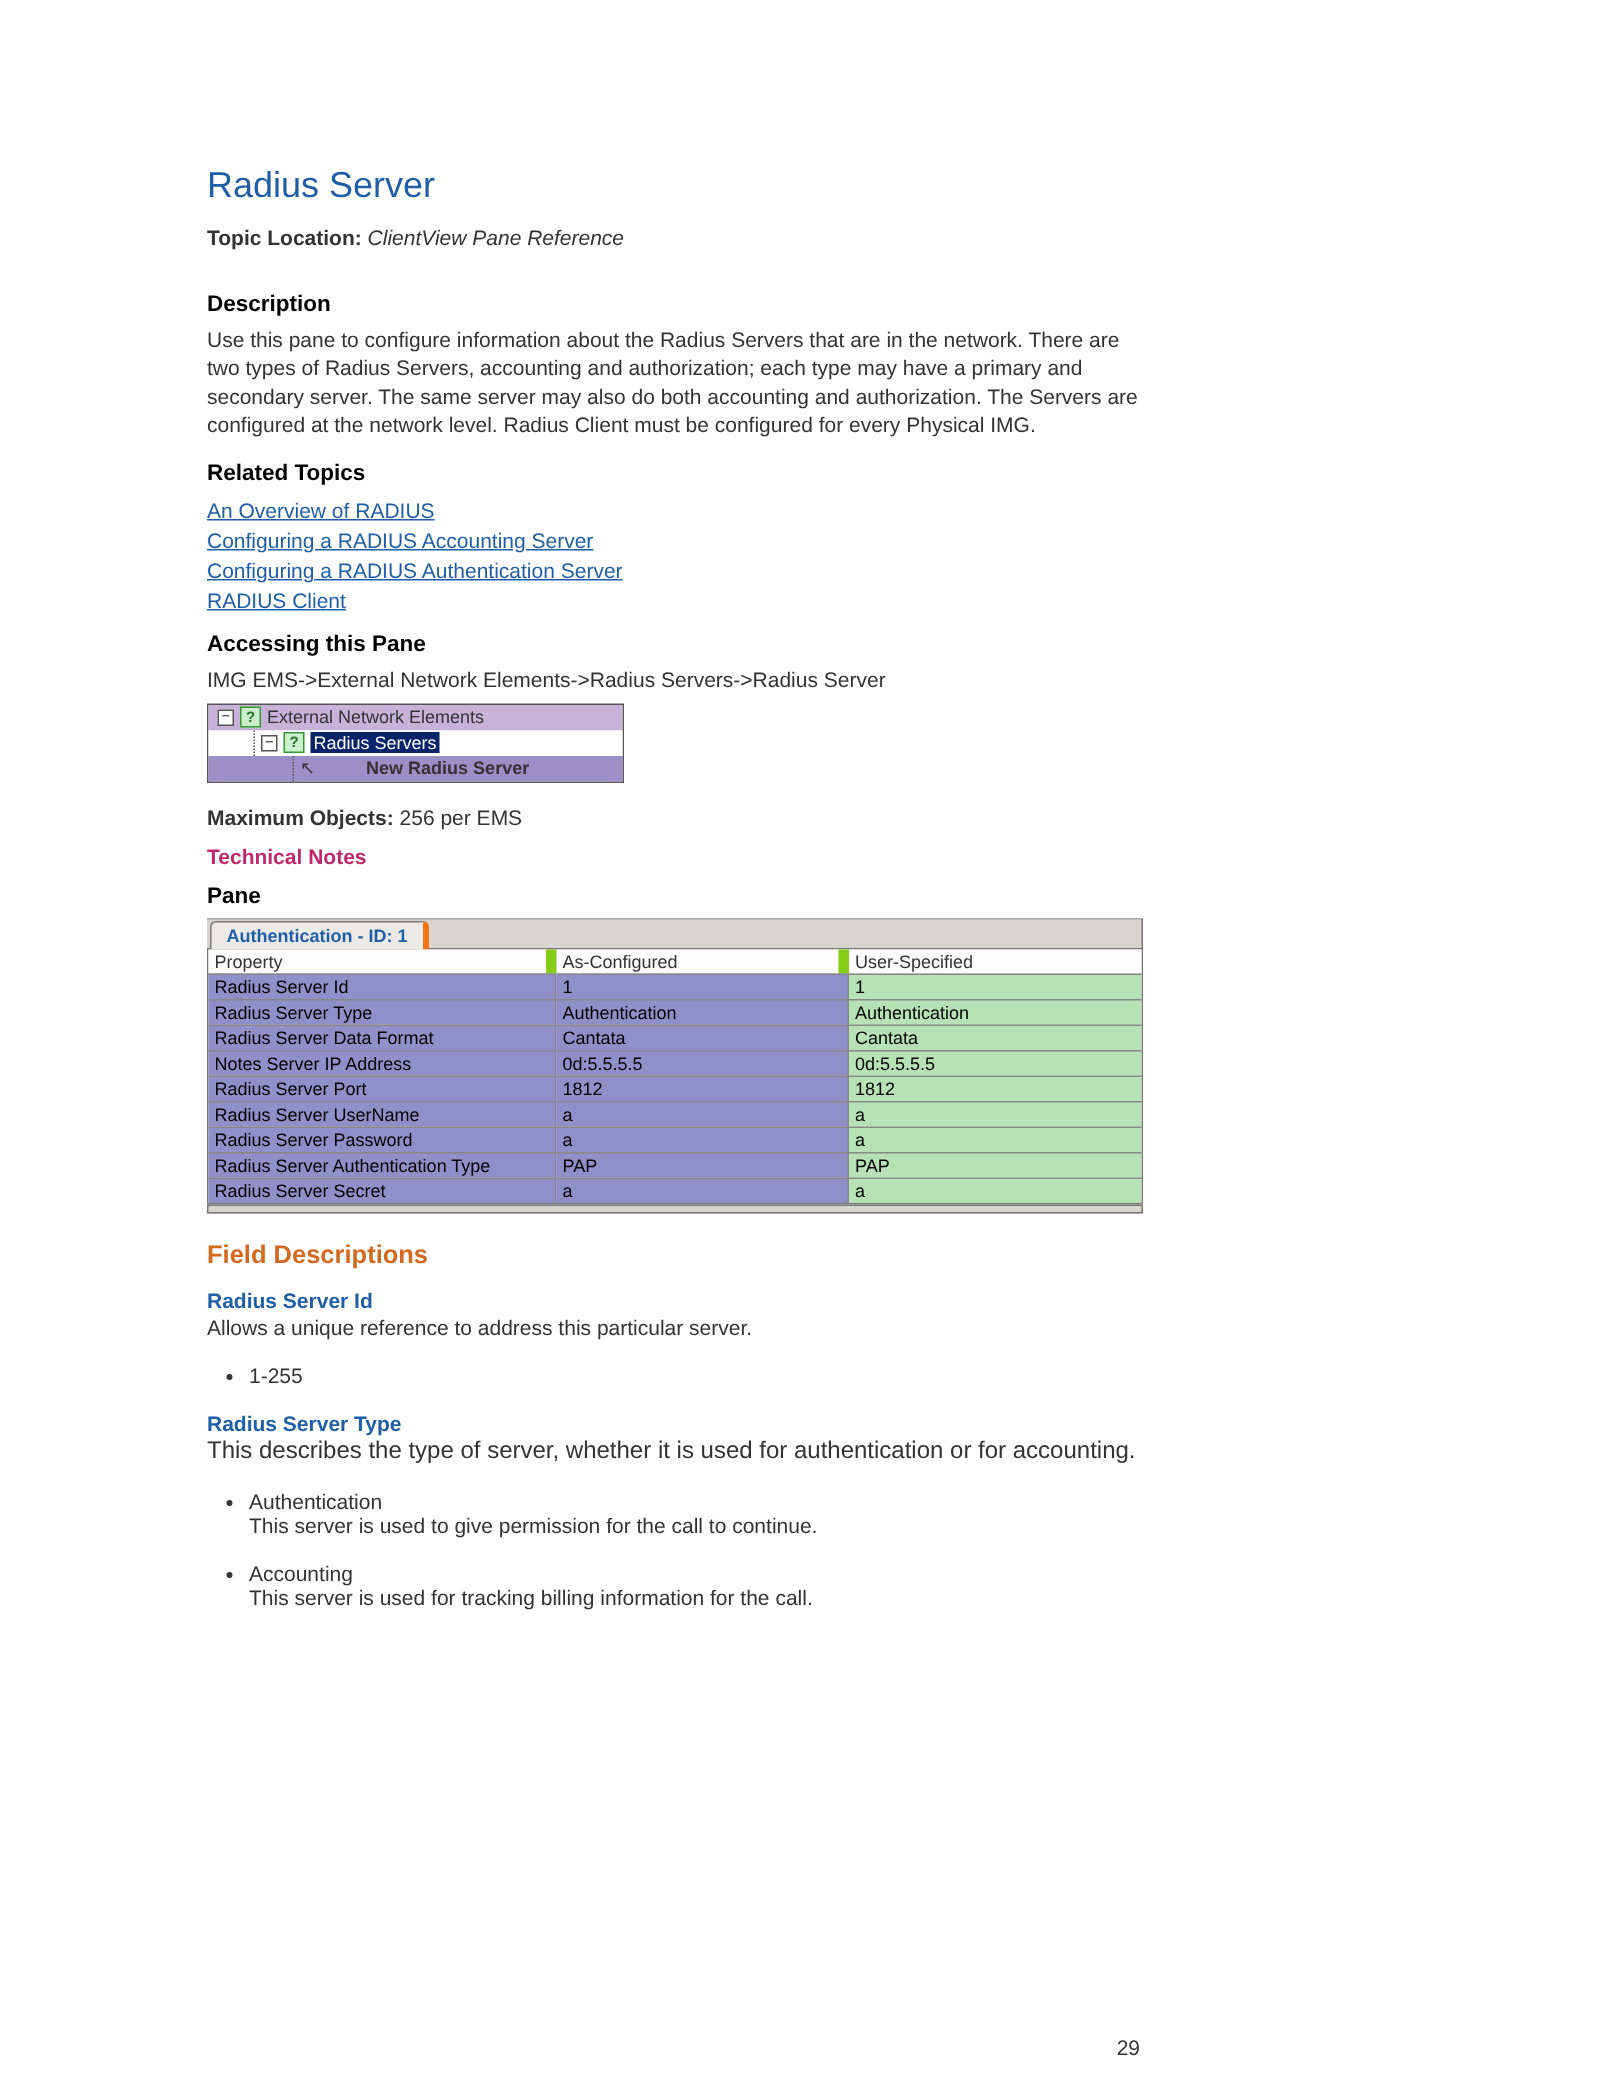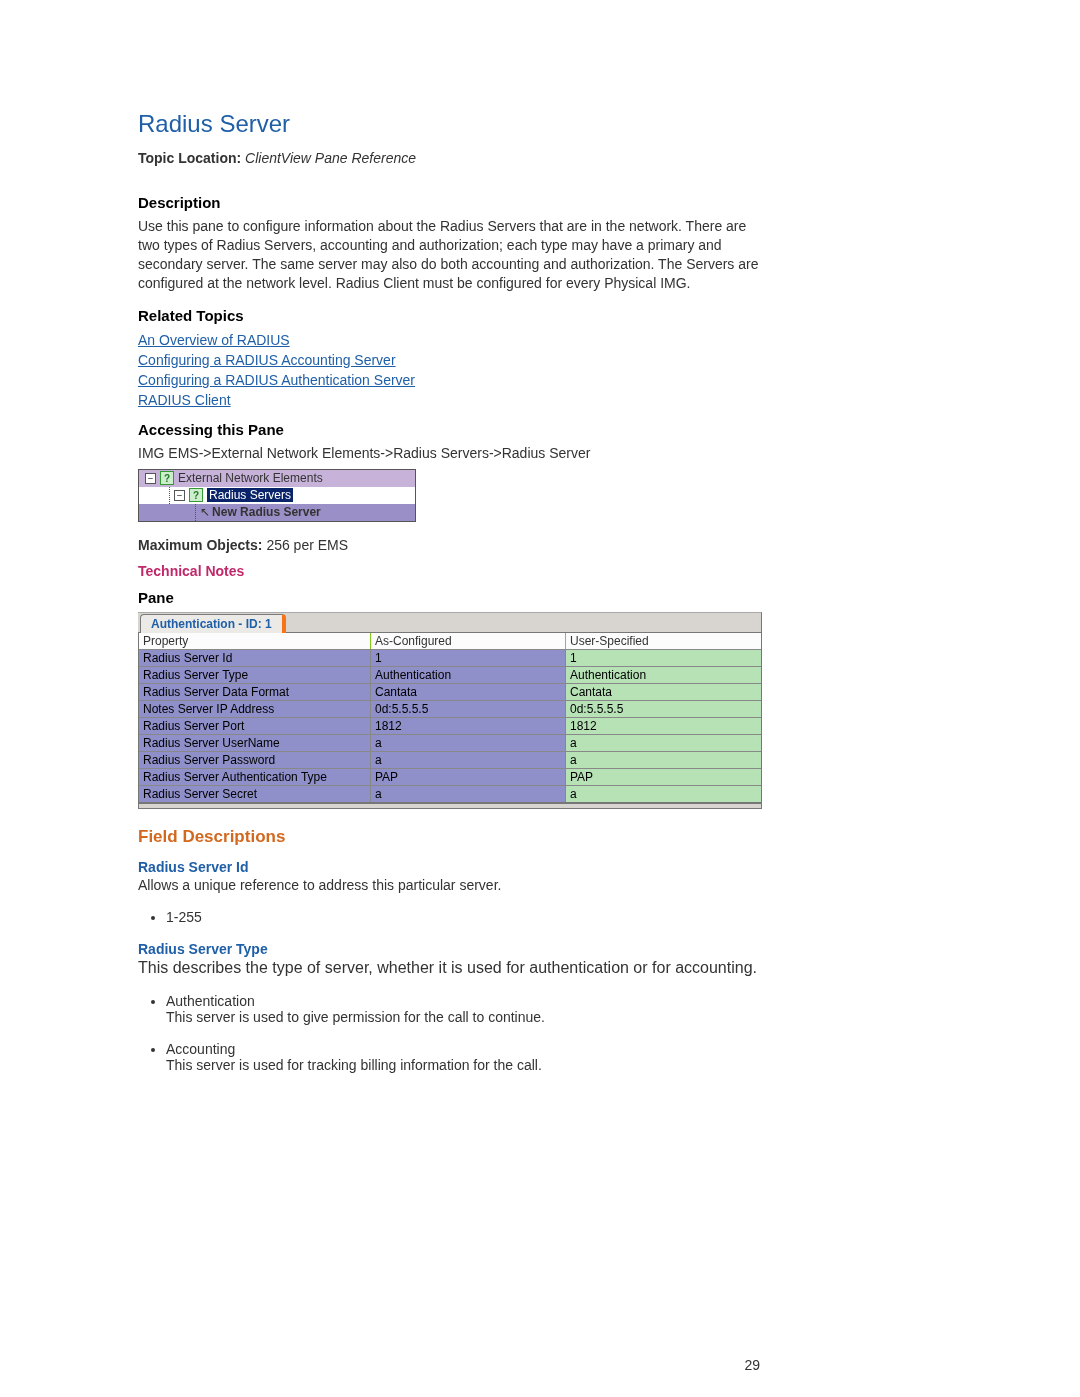--- a/index.html
+++ b/index.html
@@ -95,21 +95,21 @@
     font-family: monospace;
     color:#333;
   }
   .doc-icon {
     width:12px; height:12px; background:#cceecc; border:1px solid #339933;
     display:inline-flex; align-items:center; justify-content:center;
     font-size:10px; color:#227722; font-weight:bold; margin-right:4px;
   }
   .tree-label { white-space: nowrap; }
   .tree-label.sel { background:#0a246a; color:#fff; padding:0 2px; }
-  .tree-label.bold { font-weight:bold; }
+  .tree-label.bold { font-weight:bold;margin-left:32px; }
   .cursor { font-size:12px; margin-right:2px; }
 
   
   .prop-pane {
     margin: 6px 0 18px 0;
     font-family: Tahoma, Arial, sans-serif;
     font-size: 12px;
   }
   .tab-bar {
     display:flex; align-items:flex-end; background:#d8d4d0;
@@ -128,21 +128,21 @@
     margin-left:2px;
   }
   .prop-body {
     border-left:1px solid #777; border-right:1px solid #777;
     border-bottom:1px solid #777; border-top:1px solid #777;
   }
   .prop-header {
     display:grid; grid-template-columns: 232px 1fr 1fr;
     background:#fcfcfc;
   }
-  .prop-header div { padding:1px 4px; border-right:1px solid #84cc16; }
+  .prop-header div { padding:1px 4px; border-right:7px solid #84cc16; }
   .prop-header div:last-child { border-right:none; }
   .prop-row {
     display:grid; grid-template-columns: 232px 1fr 1fr;
   }
   .cell { padding:1px 4px; border-top:1px solid #888; border-right:1px solid #888; }
   .cell:last-child { border-right:none; }
   .col-prop { background:#8f8fc9; color:#000; }
   .col-conf { background:#8f8fc9; color:#000; }
   .col-user { background:#b6e2b6; color:#000; }
   .footer-spacer {

